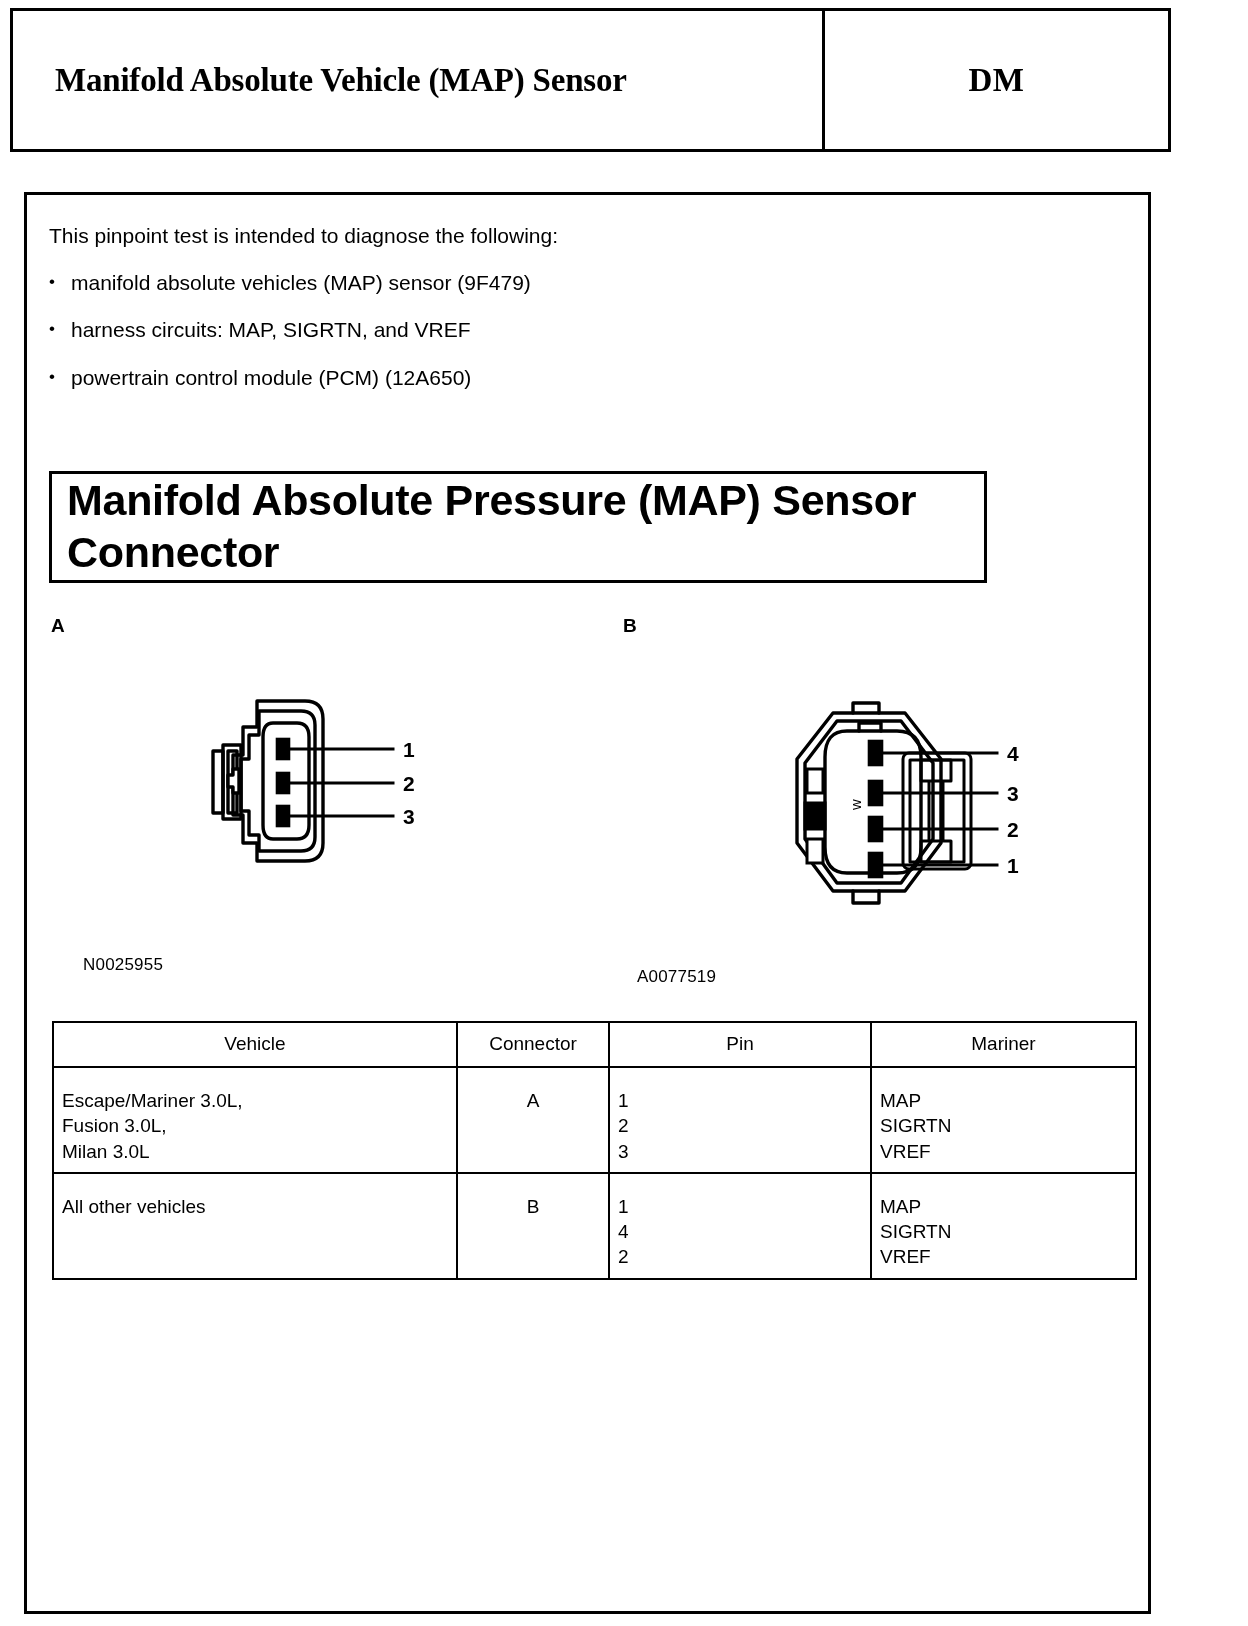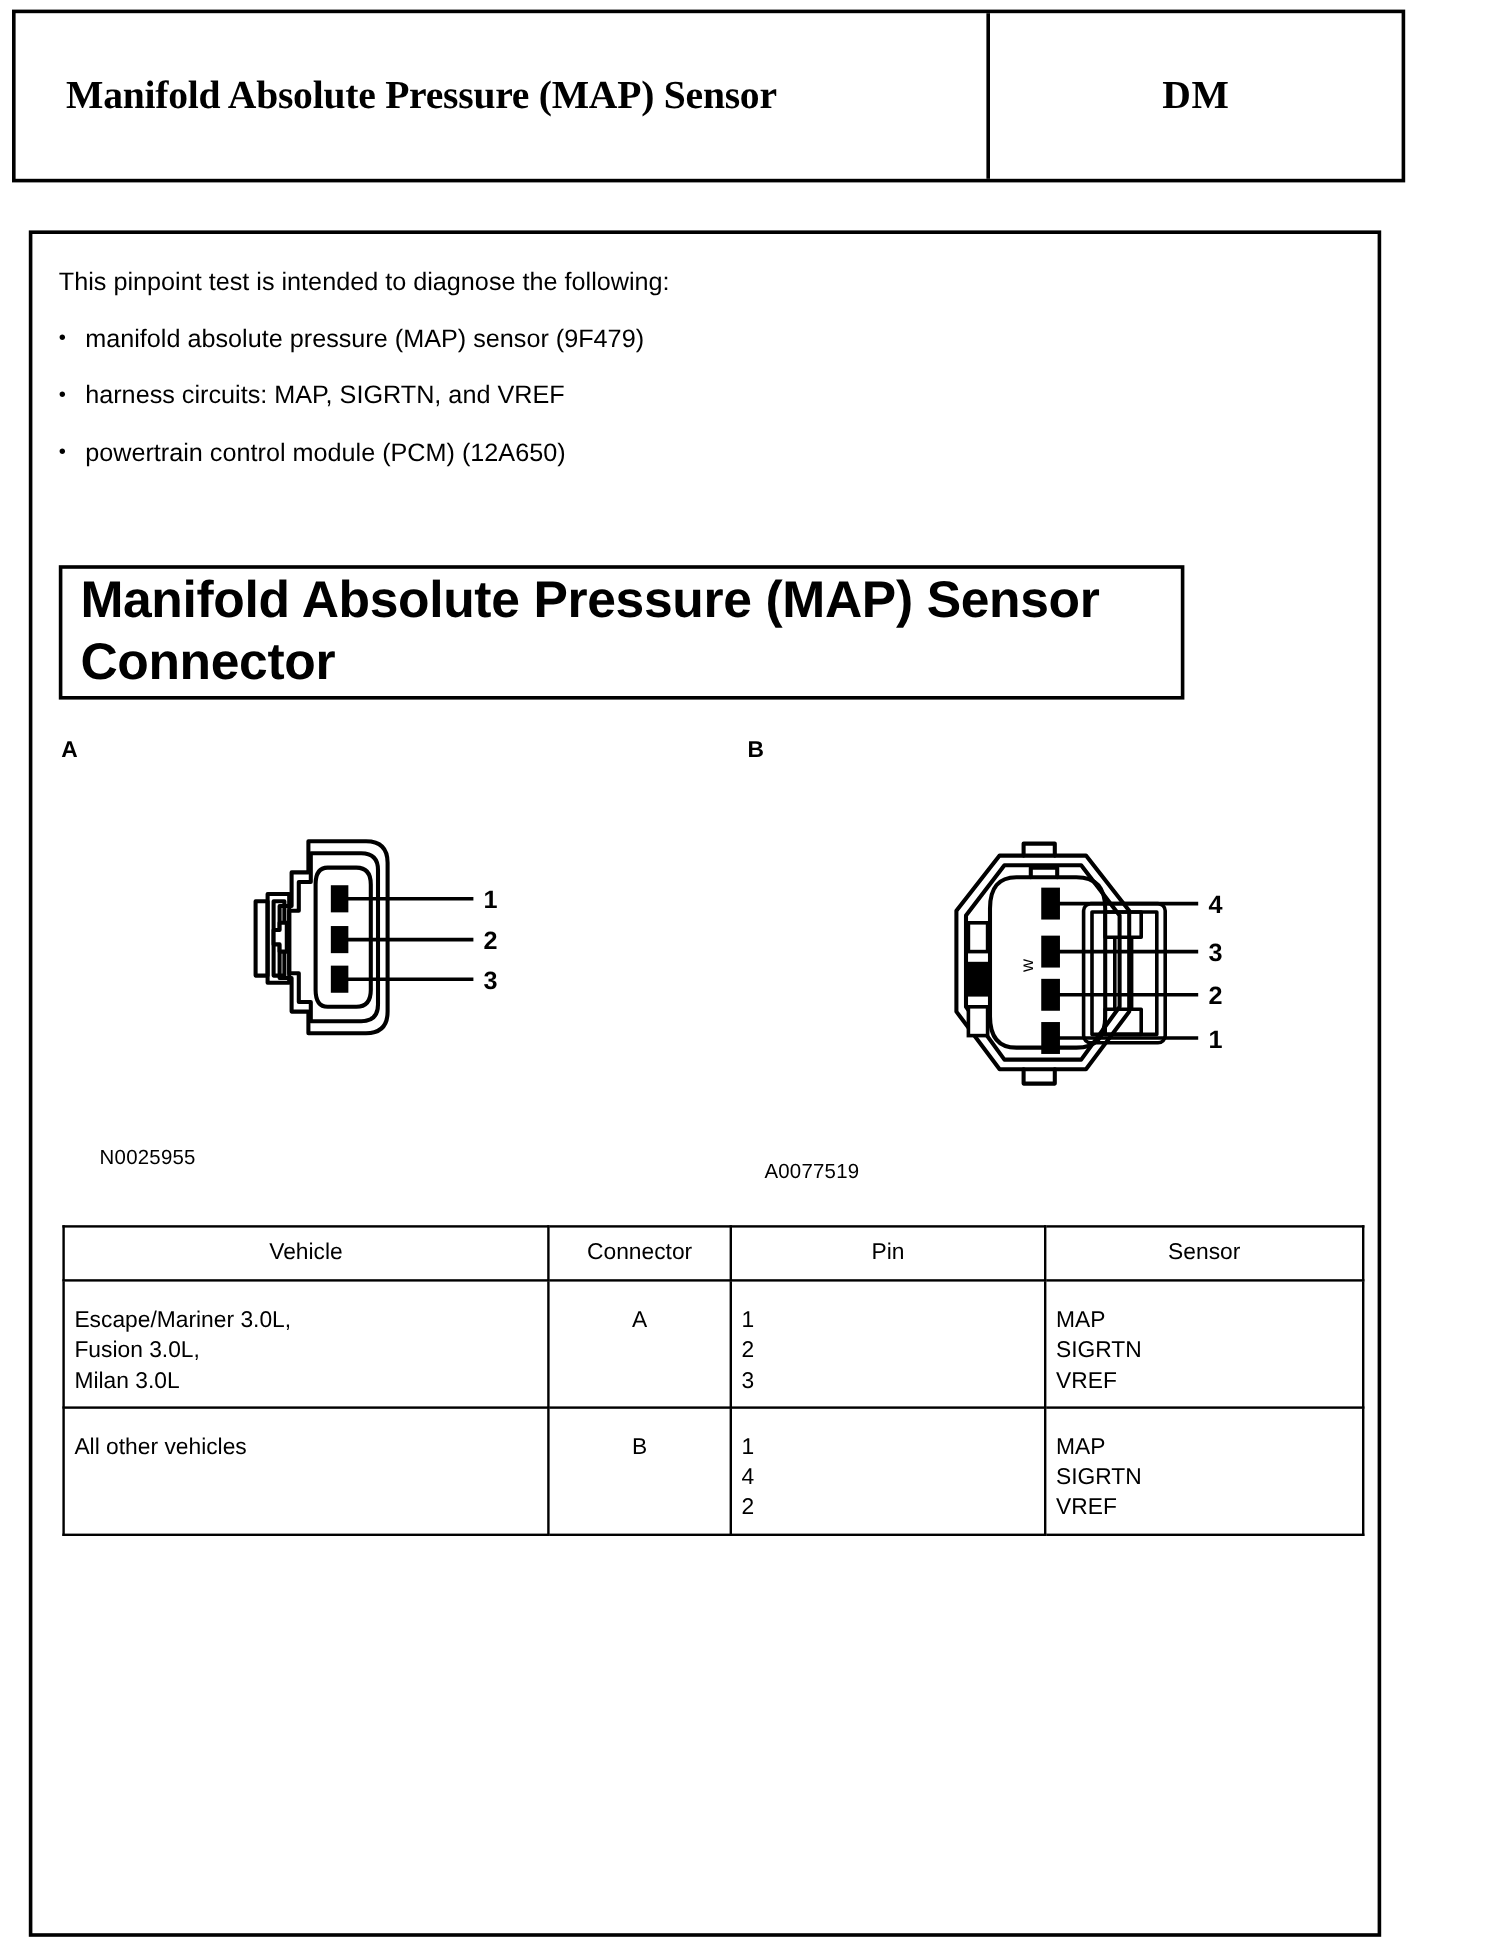--- a/index.html
+++ b/index.html
@@ -183,35 +183,35 @@
     padding-left: 0;
   }
 </style>
 </head>
 <body>
 
 <div class="page">
 
   <div class="header-box">
     <div class="header-title-cell">
-      <div class="header-title">Manifold Absolute Pressure (MAP) Sensor</div>
+      <div class="header-title">Manifold Absolute Vehicle (MAP) Sensor</div>
     </div>
     <div class="header-code-cell">
       <div class="header-code">DM</div>
     </div>
   </div>
 
   <div class="content-box">
 
     <div class="intro">
       <p class="intro-lead">This pinpoint test is intended to diagnose the following:</p>
 
       <div class="bullet-row">
         <span class="bullet-dot">•</span>
-        <span class="bullet-text">manifold absolute pressure (MAP) sensor (9F479)</span>
+        <span class="bullet-text">manifold absolute vehicles (MAP) sensor (9F479)</span>
       </div>
       <div class="bullet-row">
         <span class="bullet-dot">•</span>
         <span class="bullet-text">harness circuits: MAP, SIGRTN, and VREF</span>
       </div>
       <div class="bullet-row">
         <span class="bullet-dot">•</span>
         <span class="bullet-text">powertrain control module (PCM) (12A650)</span>
       </div>
     </div>
@@ -326,21 +326,21 @@
         <col class="col-vehicle">
           <col class="col-conn">
           <col class="col-pin">
           <col class="col-circuit">
       </colgroup>
       <thead>
         <tr>
           <th>Vehicle</th>
           <th>Connector</th>
           <th>Pin</th>
-          <th>Sensor</th>
+          <th>Mariner</th>
         </tr>
       </thead>
       <tbody>
         <tr>
           <td>
               <div class="cell-lines ln" style="white-space: pre;">Escape/Mariner 3.0L,
 Fusion 3.0L,
 Milan 3.0L</div>
             </td>
           <td>

